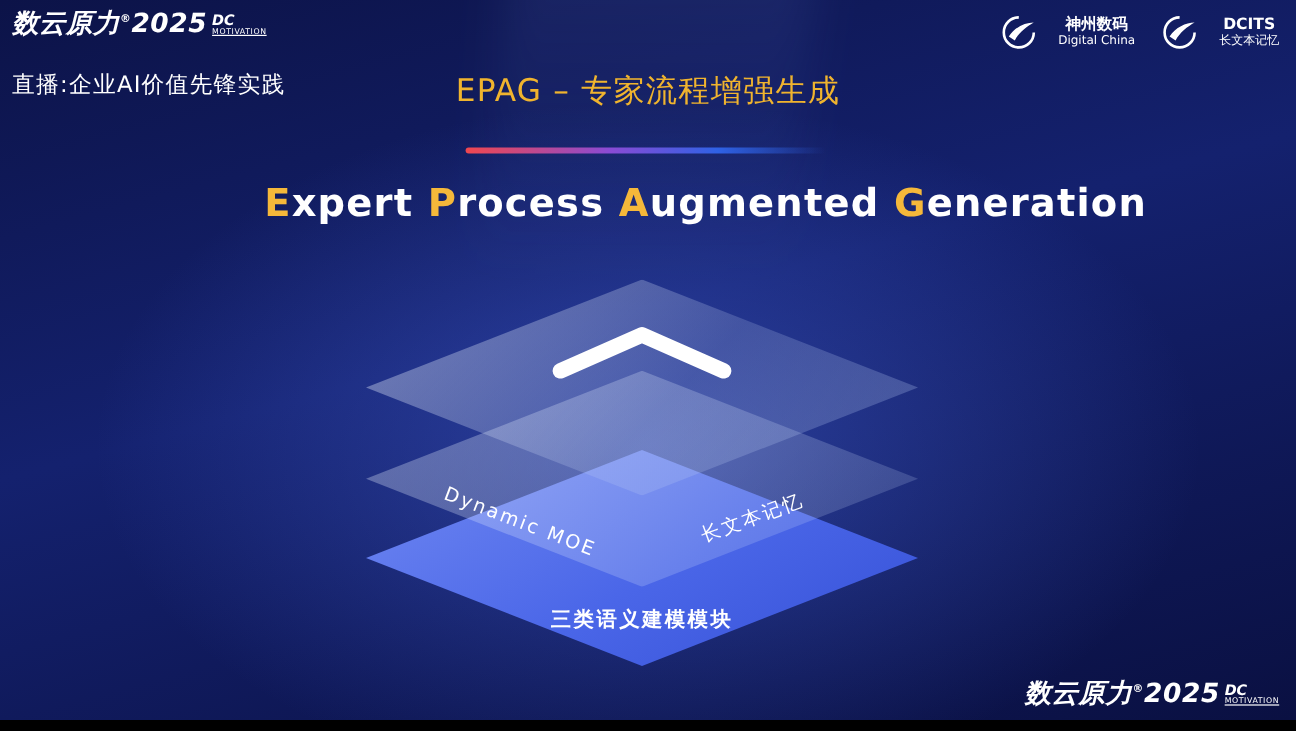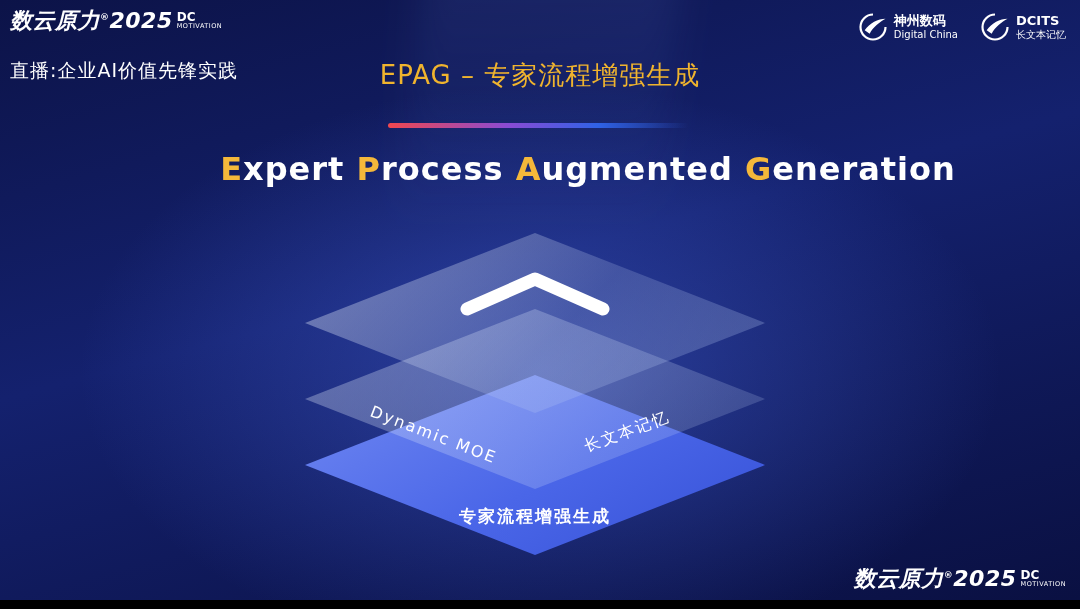--- a/index.html
+++ b/index.html
@@ -17,22 +17,22 @@
     background:linear-gradient(rgba(130,160,255,0.10), rgba(0,0,0,0));
     filter:blur(18px);
     transform:skewX(-6deg);
   }
 
   
   .brand { display:flex; align-items:flex-start; gap:4px; color:#fff; }
   .brand-main { font-size:22px; font-weight:800; font-style:italic; letter-spacing:0.5px; line-height:1; white-space:nowrap; }
   .brand-reg { font-size:9px; vertical-align:super; }
   .brand-side { display:flex; flex-direction:column; line-height:1; margin-top:1px; }
-  .brand-dc { font-size:12px; font-weight:700; }
-  .brand-mot { font-size:6.5px; letter-spacing:0.5px; }
+  .brand-dc { font-size:12px; font-weight:700; font-style:italic; }
+  .brand-mot { font-size:6.5px; letter-spacing:0.5px;text-decoration:underline; }
   .brand-tl { position:absolute; left:10px; top:10px; }
   .brand-br { position:absolute; right:14px; bottom:10px; }
 
   .live-label {
     position:absolute; left:10px; top:58px;
     font-size:19px; font-weight:400; color:#fff; letter-spacing:1px;
   }
 
   .epag-title {
     position:absolute; left:0; top:58px; width:100%;
@@ -47,21 +47,21 @@
 
   .epag-subtitle {
     position:absolute; left:0; top:150px; width:100%;
     text-align:center; font-size:32px; font-weight:600;
     color:#fff; letter-spacing:1px;padding-left:48px;
   }
   .gold { color:#f5b83a; }
 
   
   .logos { position:absolute; top:12px; right:14px; display:flex; gap:22px; }
-  .logo { display:flex; align-items:center; gap:6px; color:#fff; }
+  .logo { display:flex; align-items:center; gap:18px; color:#fff;text-align:center; }
   .logo svg { width:30px; height:30px; }
   .logo-text { display:flex; flex-direction:column; line-height:1.2; }
   .logo-line1 { font-size:13px; font-weight:700; white-space:nowrap; }
   .logo-line2 { font-size:10px; white-space:nowrap; }
 
   
   .diagram { position:absolute; left:305px; top:233px; width:460px; height:335px; }
   .layer {
     position:absolute; left:0; width:460px; height:180px;
     clip-path:polygon(50% 0, 100% 50%, 50% 100%, 0 50%);
@@ -155,21 +155,21 @@
     <div class="layer layer-bottom"></div>
     <div class="layer layer-mid"></div>
     <div class="layer layer-top"></div>
 
     <svg class="chevron" viewBox="0 0 160 52">
       <path d="M12 42 L80 12 L148 42" stroke="#ffffff" stroke-width="13" fill="none" stroke-linecap="round" stroke-linejoin="round"></path>
     </svg>
 
     <div class="label-mid-left">Dynamic MOE</div>
     <div class="label-mid-right">长文本记忆</div>
-    <div class="label-bottom">专家流程增强生成</div>
+    <div class="label-bottom">三类语义建模模块</div>
   </div>
 
   <div class="brand brand-br">
     <div class="brand-main">
       <span>数云原力</span><span class="brand-reg">®</span><span>2025</span>
     </div>
     <div class="brand-side">
       <span class="brand-dc">DC</span>
       <span class="brand-mot">MOTIVATION</span>
     </div>

